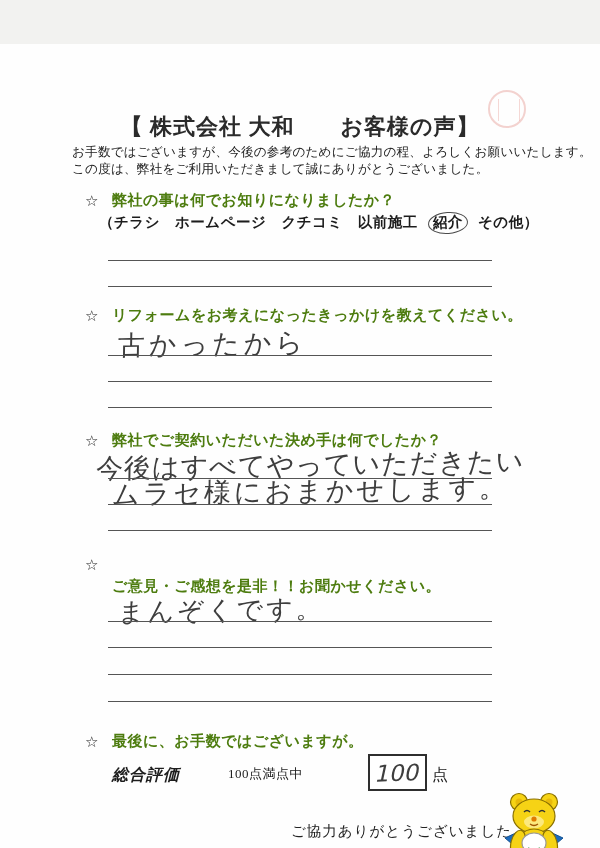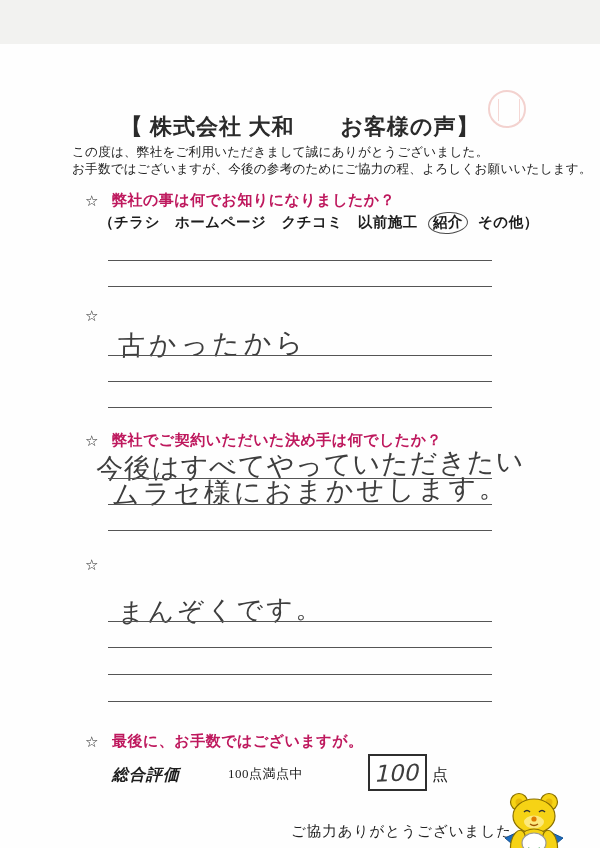--- a/index.html
+++ b/index.html
@@ -9,21 +9,21 @@
     position:relative; width:600px; height:848px; background:#fefefe;
     color:#1d1d1d; overflow:hidden;margin-top:44px;
   }
   .abs { position:absolute; }
   .title {
     width:600px; text-align:center; font-size:22px; font-weight:600;
     letter-spacing:1px; color:#2a2a2a;
   }
   .intro { font-size:12.6px; line-height:17px; color:#222; letter-spacing:0.2px; }
   .star { font-family:"DejaVu Sans",sans-serif; font-size:15px; color:#222; }
-  .question { font-size:15px; font-weight:700; color:#be185d; letter-spacing:0.5px; }
+  .question { font-size:15px; font-weight:700; color:#4d7c0f; letter-spacing:0.5px; }
   .options { font-size:14.5px; font-weight:700; color:#1c1c1c; letter-spacing:0.5px; }
   .circled {
     display:inline-block; border:1.6px solid #4a4a4a; border-radius:50%;
     padding:0px 4px 1px 4px; margin:0 6px; transform:rotate(-4deg);
   }
   .rule { height:0; border-top:1.5px solid #555; left:108px; width:384px; }
   .hw {
     font-family:"DejaVu Sans",sans-serif; color:#3e3e3e; white-space:nowrap;
     transform:rotate(-1deg) skewX(-2deg);
   }
@@ -53,49 +53,51 @@
 </head>
 <body>
 
 <div class="page">
 
   <div class="abs seal"></div>
 
   <div class="abs title" style="top:68px;">【 株式会社 大和　　お客様の声】</div>
 
   <div class="abs intro" style="left:72px; top:100px; width:520px;">
+    <div>お手数ではございますが、今後の参考のためにご協力の程、よろしくお願いいたします。</div>
     <div>この度は、弊社をご利用いただきまして誠にありがとうございました。</div>
-    <div>お手数ではございますが、今後の参考のためにご協力の程、よろしくお願いいたします。</div>
   </div>
 
   <div class="abs star" style="left:85px; top:148px;">☆</div>
   <div class="abs question" style="left:112px; top:147px;">弊社の事は何でお知りになりましたか？</div>
   <div class="abs options" style="left:99px; top:168px;">
     <span>（チラシ　ホームページ　クチコミ　以前施工</span>
     <span class="circled">紹介</span>
     <span>その他）</span>
   </div>
   <div class="abs rule" style="top:216px;"></div>
   <div class="abs rule" style="top:242px;"></div>
 
   <div class="abs star" style="left:85px; top:263px;">☆</div>
+  <div class="abs question" style="left:112px; top:262px;">リフォームをお考えになったきっかけを教えてください。</div>
   <div class="abs hw" style="left:118px; top:282px; font-size:27px; letter-spacing:4px;">古かったから</div>
   <div class="abs rule" style="top:311px;"></div>
   <div class="abs rule" style="top:337px;"></div>
   <div class="abs rule" style="top:363px;"></div>
 
   <div class="abs star" style="left:85px; top:388px;">☆</div>
   <div class="abs question" style="left:112px; top:387px;">弊社でご契約いただいた決め手は何でしたか？</div>
   <div class="abs hw" style="left:96px; top:403px; font-size:27px; letter-spacing:1px;">今後はすべてやっていただきたい</div>
   <div class="abs rule" style="top:434px;"></div>
   <div class="abs hw" style="left:112px; top:429px; font-size:27px; letter-spacing:3px;">ムラセ様におまかせします。</div>
   <div class="abs rule" style="top:460px;"></div>
   <div class="abs rule" style="top:486px;"></div>
 
   <div class="abs star" style="left:85px; top:512px;">☆</div>
+  <div class="abs question" style="left:112px; top:533px;">ご意見・ご感想を是非！！お聞かせください。</div>
   <div class="abs hw" style="left:118px; top:549px; font-size:26px; letter-spacing:3px;">まんぞくです。</div>
   <div class="abs rule" style="top:577px;"></div>
   <div class="abs rule" style="top:603px;"></div>
   <div class="abs rule" style="top:630px;"></div>
   <div class="abs rule" style="top:657px;"></div>
 
   <div class="abs star" style="left:85px; top:689px;">☆</div>
   <div class="abs question" style="left:112px; top:688px;">最後に、お手数ではございますが。</div>
   <div class="abs rating-label" style="left:112px; top:721px;font-style:italic;">総合評価</div>
   <div class="abs scale-label" style="left:228px; top:721px;">100点満点中</div>

